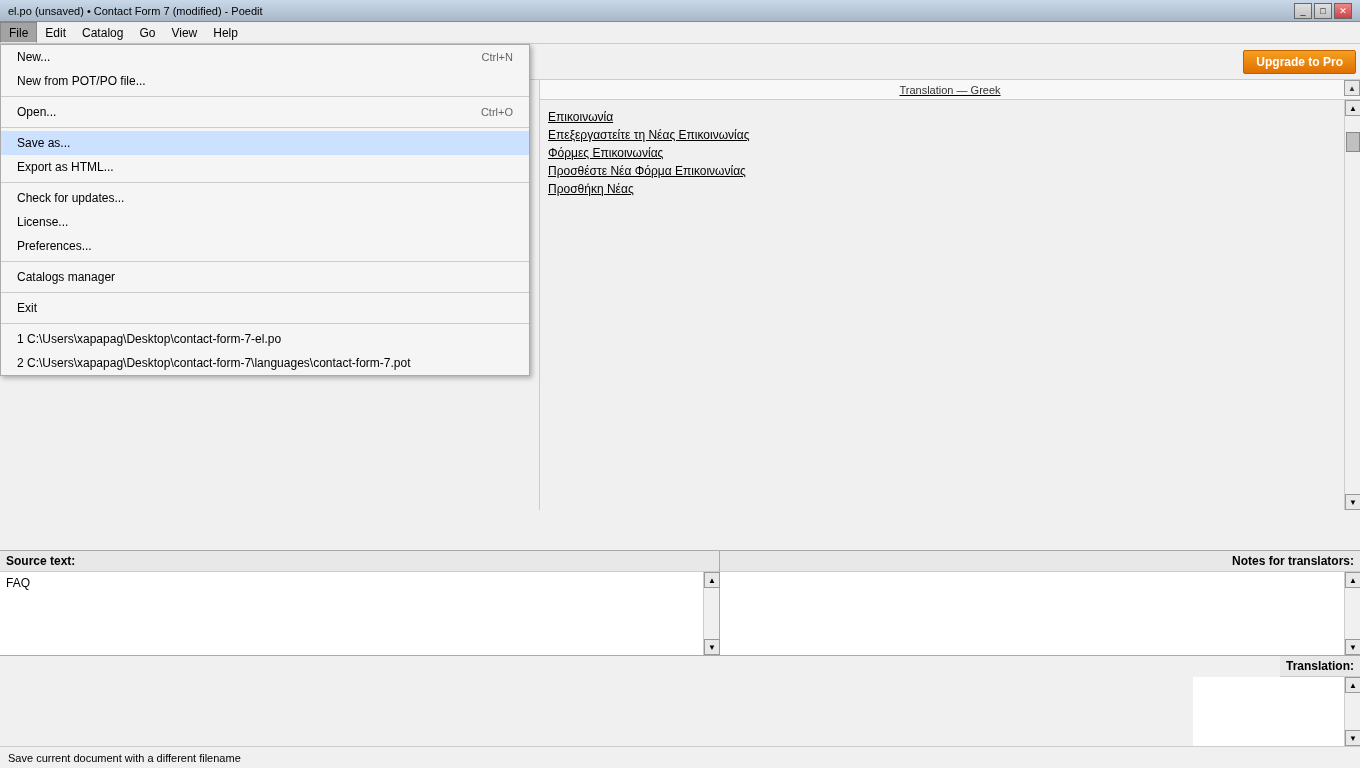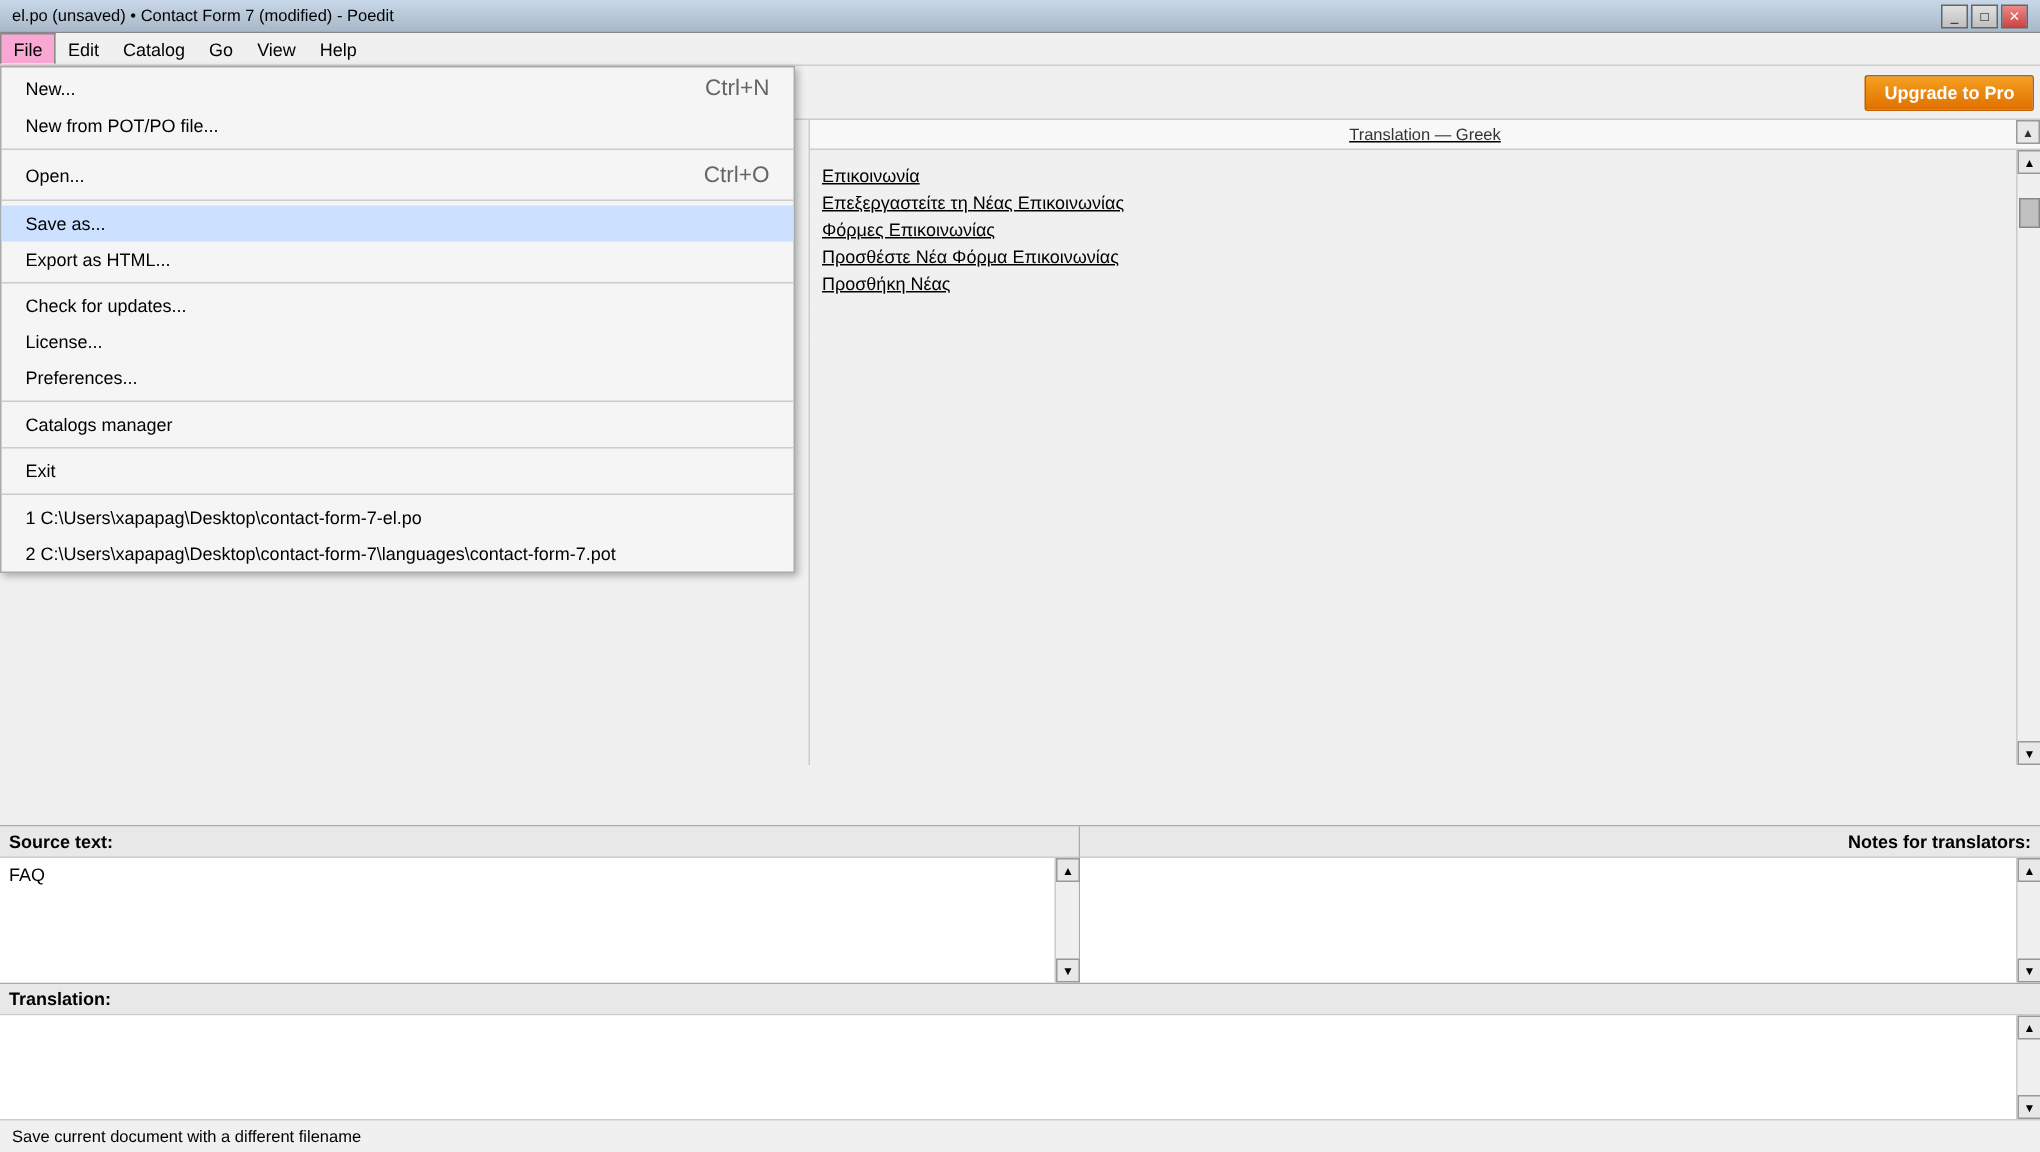--- a/index.html
+++ b/index.html
@@ -60,21 +60,21 @@
       height: 100%;
       display: flex;
       align-items: center;
       font-size: 12px;
     }
     .menu-item:hover, .menu-item.active {
       background: #316ac5;
       color: white;
     }
     .menu-item.active {
-      background: #f9a8d4;
+      background: #a3a3a3;
       color: #000;
       border: 1px solid #888;
       border-bottom: 1px solid #e8e8e8;
     }
 
     
     #file-dropdown {
       position: absolute;
       top: 22px;
       left: 0;
@@ -97,21 +97,21 @@
       background: #cce0ff;
       color: #000;
     }
     .dropdown-separator {
       border: none;
       border-top: 1px solid #ccc;
       margin: 3px 0;
     }
     .dropdown-item .shortcut {
       color: #666;
-      font-size: 15px;
+      font-size: 11px;
     }
     .dropdown-item.recent {
       color: #000;
     }
 
     
     #toolbar {
       background: #f0f0f0;
       height: 36px;
       border-bottom: 1px solid #ccc;
@@ -419,21 +419,21 @@
       <div id="notes-label" style="font-weight:bold; font-size:12px; padding:3px 6px; background:#e8e8e8; border-bottom:1px solid #ccc;">Notes for translators:</div>
       <div style="flex:1; background:white; position:relative;">
         <div style="position:absolute;right:0;top:0;bottom:0;width:16px;background:#f0f0f0;border-left:1px solid #ccc;">
           <div class="scrollbar-btn">▲</div>
           <div class="scrollbar-btn" style="position:absolute;bottom:0;">▼</div>
         </div>
       </div>
     </div>
   </div>
 
-  <div style="display:flex; flex-direction:column; height:90px;">
+  <div style="display:flex; flex-direction:column; height:90px;align-items:flex-end;">
     <div style="font-weight:bold; font-size:12px; padding:3px 6px; background:#e8e8e8; border-bottom:1px solid #ccc;">Translation:</div>
     <div style="flex:1; background:white; position:relative;">
       <textarea style="width: calc(100% - 16px); height: 100%; border: none; outline: none; resize: none; font-size: 12px; padding: 4px 6px; font-family: inherit;"></textarea>
       <div style="position:absolute;right:0;top:0;bottom:0;width:16px;background:#f0f0f0;border-left:1px solid #ccc;">
         <div class="scrollbar-btn">▲</div>
         <div class="scrollbar-btn" style="position:absolute;bottom:0;">▼</div>
       </div>
     </div>
   </div>
 </div>

